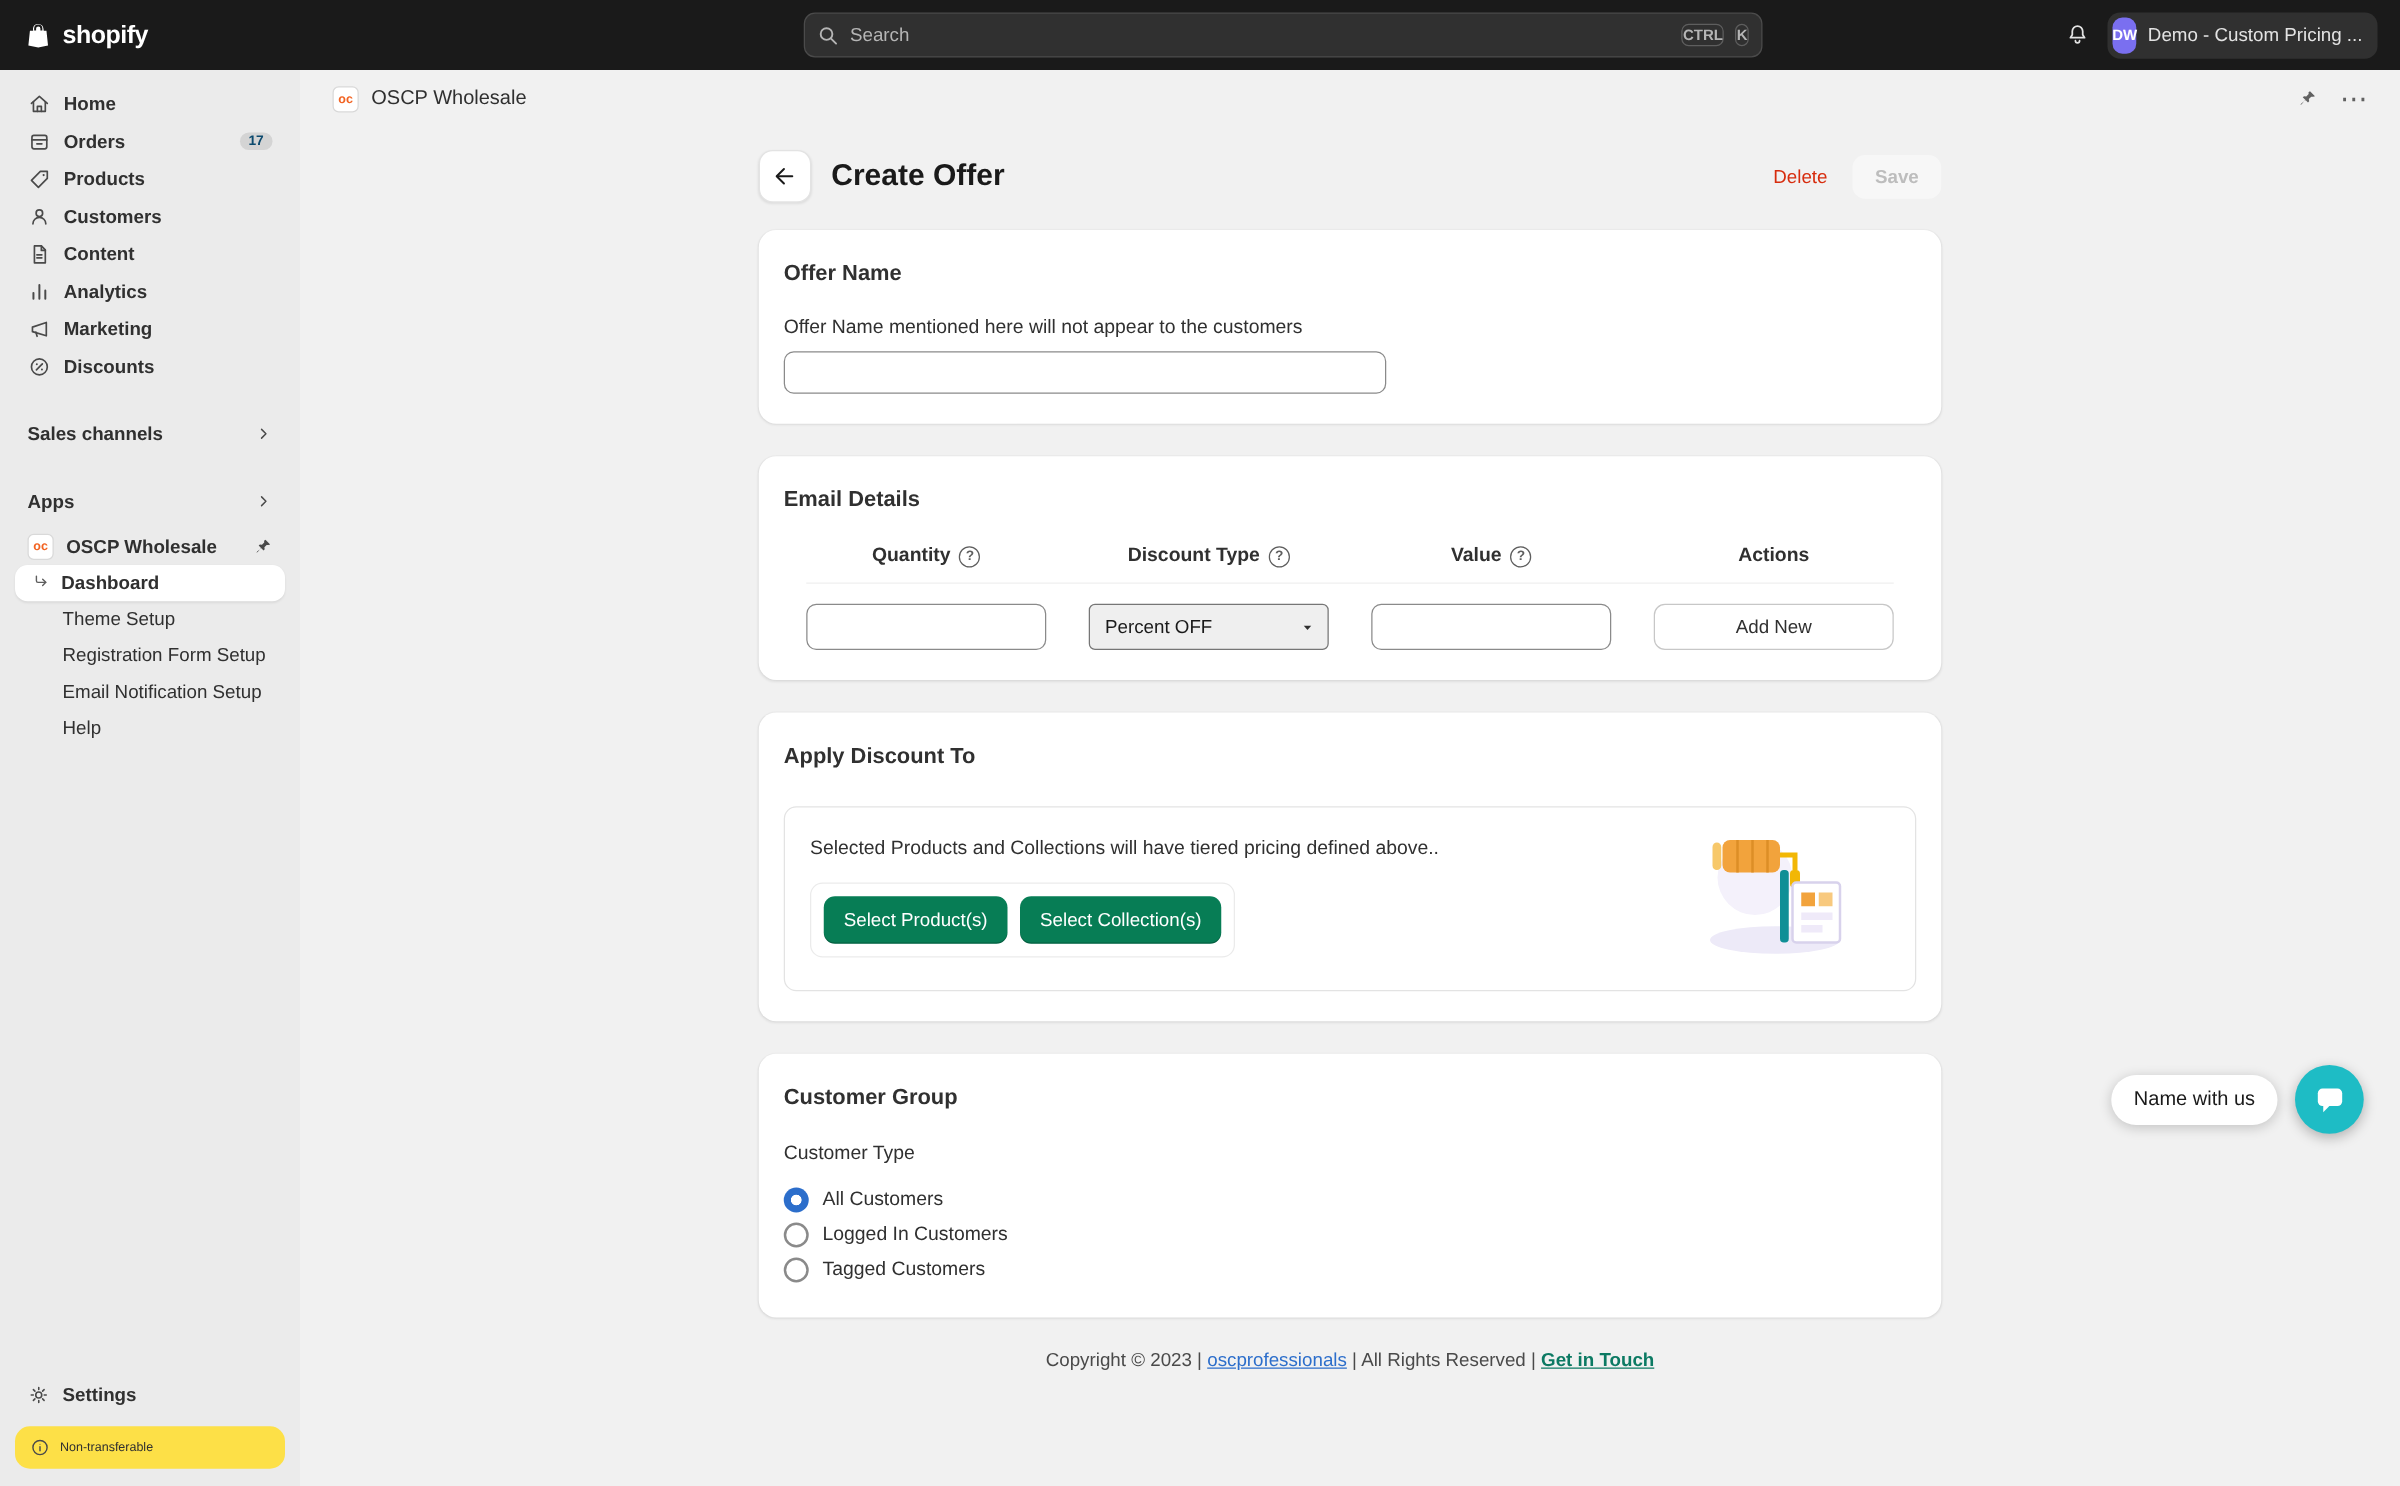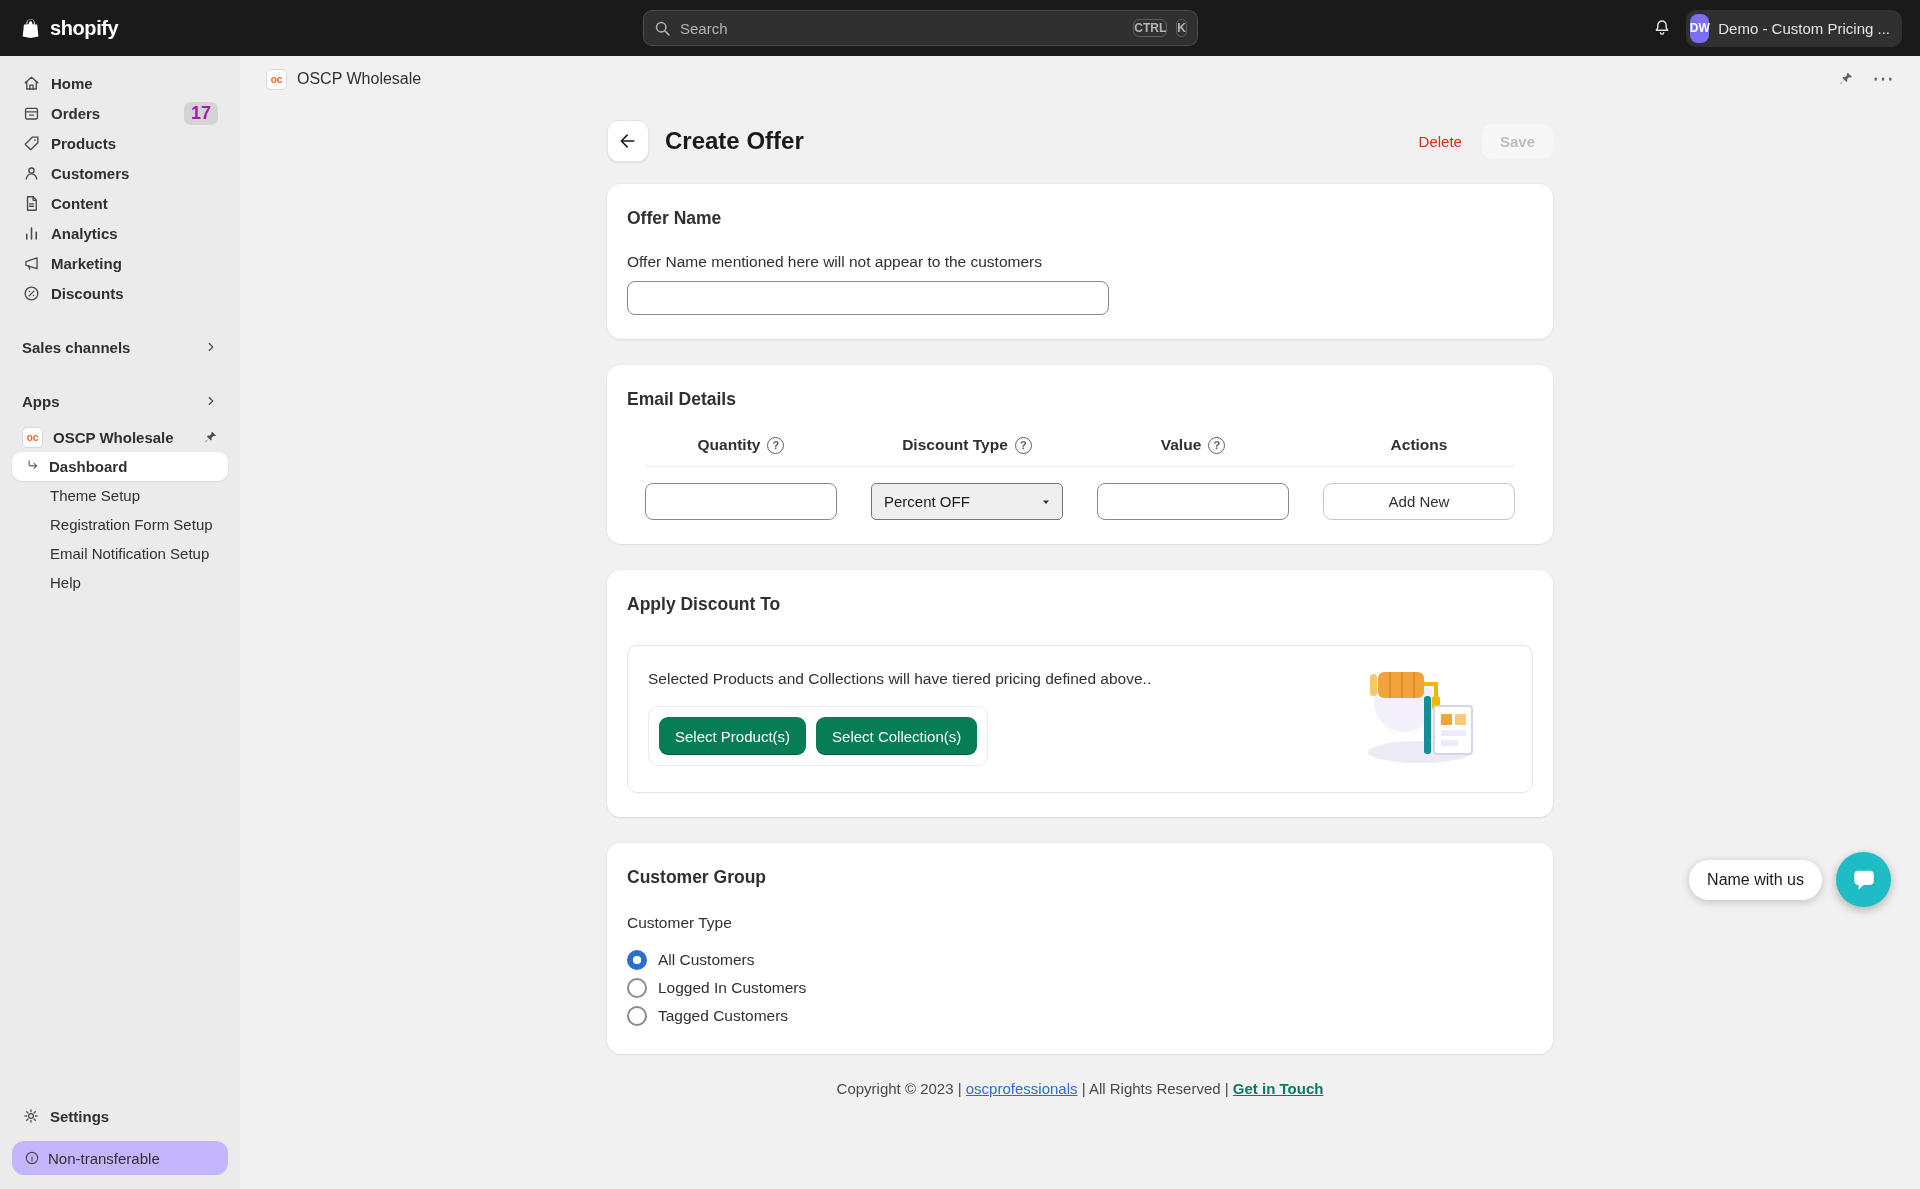--- a/index.html
+++ b/index.html
@@ -11,21 +11,21 @@
   }
 
   
   .topbar {
     height:56px; background:#1a1a1a; display:flex; align-items:center;
     padding:0 18px; position:relative;
   }
   .logo { display:flex; align-items:center; gap:7px; cursor:pointer; }
   .logo-text { color:#fff; font-size:20px; font-weight:700; letter-spacing:-0.4px; }
   .searchbox {
-    position:absolute; left:643px; top:10px; width:555px; height:36px;
+    position:absolute; left:643px; top:10px; width:767px; height:36px;
     background:#303030; border:1px solid #4b4b4b; border-radius:9px;
     display:flex; align-items:center; padding:0 10px; gap:9px; cursor:text;
   }
   .search-text { color:#b5b5b5; font-size:15px; flex:1; }
   .kbd {
     border:1px solid #5e5e5e; color:#b5b5b5; border-radius:6px;
     font-size:12px; font-weight:700; padding:2px 0; line-height:1;
   }
   .topbar-right { margin-left:auto; display:flex; align-items:center; gap:14px; }
   .icon-btn { background:none; border:none; cursor:pointer; display:flex; align-items:center; }
@@ -47,43 +47,43 @@
   .sidebar {
     width:240px; background:#ebebeb; padding:12px 12px 14px;
     display:flex; flex-direction:column; flex-shrink:0;
   }
   .side-item {
     display:flex; align-items:center; gap:10px; height:30px; padding:0 10px;
     border-radius:10px; font-size:15px; font-weight:600; color:#303030; cursor:pointer;
   }
   .side-item .lbl { flex:1; }
   .count-badge {
-    background:#d4d4d4; color:#a21caf; font-size:18px; font-weight:600;
+    background:#d4d4d4; color:#0c4a6e; font-size:11px; font-weight:600;
     border-radius:7px; padding:1px 7px;
   }
   .side-section {
     display:flex; align-items:center; height:30px; padding:0 10px;
     font-size:15px; font-weight:600; color:#303030; cursor:pointer; border-radius:10px;
   }
   .side-section .lbl { flex:1; }
   .apps-gap { margin-top:24px; }
   .sub-item {
     display:flex; align-items:center; gap:8px; height:29px;
     padding:0 10px 0 38px; border-radius:10px; font-size:15px; font-weight:500;
     color:#303030; cursor:pointer;
   }
   .sub-item.active {
     background:#fff; font-weight:700; padding-left:14px;
     box-shadow:0 1px 2px rgba(0,0,0,.08);
   }
   .sidebar-bottom { margin-top:auto; }
   .nontransfer {
-    margin-top:10px; background:#c4b5fd; border-radius:12px; height:34px;
+    margin-top:10px; background:#fde047; border-radius:12px; height:34px;
     display:flex; align-items:center; gap:8px; padding:0 12px;
-    font-size:15px; font-weight:500; color:#303030; cursor:pointer;
+    font-size:10px; font-weight:500; color:#303030; cursor:pointer;
   }
 
   
   .main { flex:1; background:#f1f1f1; display:flex; flex-direction:column; overflow:hidden; }
   .app-header {
     height:46px; display:flex; align-items:center; padding:0 26px; flex-shrink:0;
   }
   .app-header-left { display:flex; align-items:center; gap:10px; }
   .app-title { font-size:16px; font-weight:500; color:#303030; }
   .app-header-right { margin-left:auto; display:flex; align-items:center; gap:18px; }

